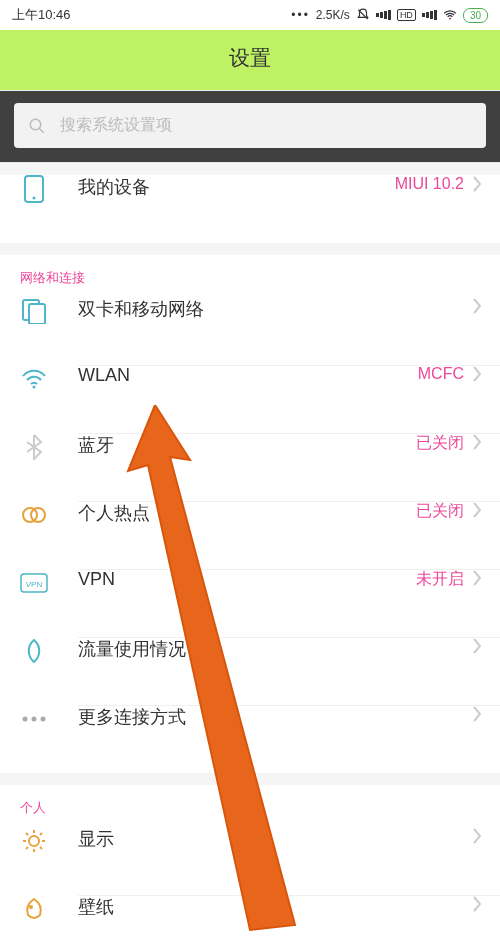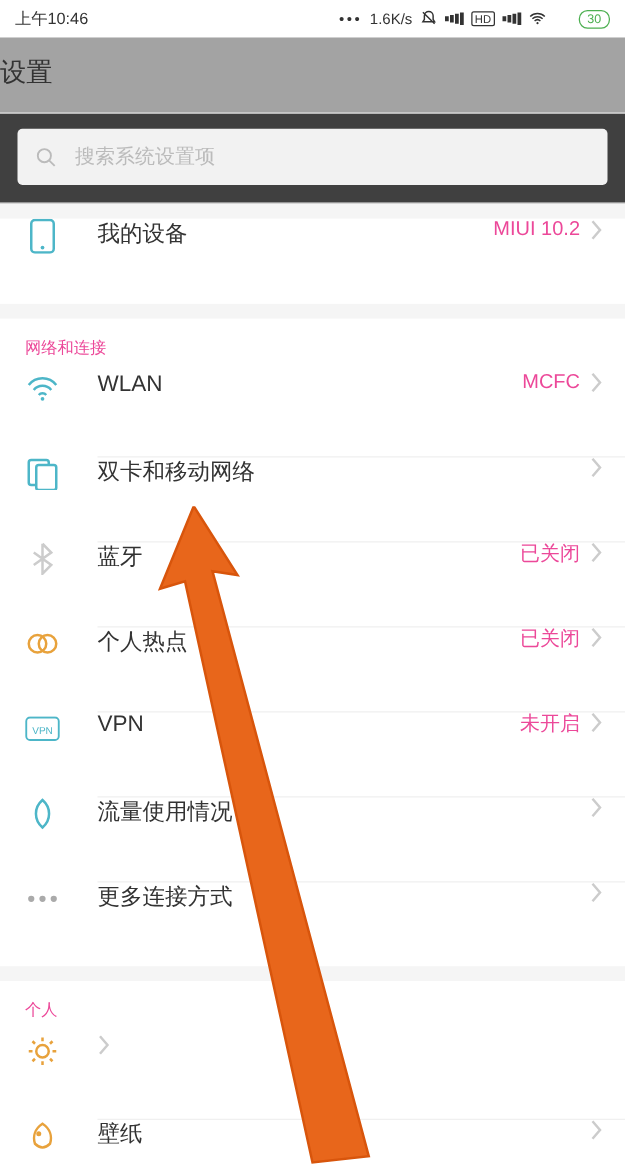--- a/index.html
+++ b/index.html
@@ -28,24 +28,25 @@
     .signal-bars { display: inline-flex; align-items: flex-end; gap: 1px; }
     .signal-bars i { width: 3px; background: #333; display: block; }
     .signal-bars i:nth-child(1){height:4px}
     .signal-bars i:nth-child(2){height:6px}
     .signal-bars i:nth-child(3){height:8px}
     .signal-bars i:nth-child(4){height:10px}
     .wifi-ic { width: 14px; height: 14px; }
     .battery {
       display: inline-flex; align-items: center;
       border: 1px solid #4caf50; border-radius: 7px;
-      padding: 1px 6px; font-size: 10px; color: #4caf50; margin-left: 20px;
+      padding: 1px 6px; font-size: 10px; color: #4caf50;
     }
     .title-bar {
-      background: #a3a3a3;
+      background: #bef264;
+      text-align: center;
       padding: 14px 0 18px;
       border-bottom: 1px solid #eee;
     }
     .title-bar h1 { font-size: 21px; font-weight: 400; color: #333; }
     .search-wrap { background: #404040; padding: 12px 14px 14px; border-bottom: 1px solid #eaeaea; }
     .search-box {
       background: #f2f2f2;
       border-radius: 4px;
       display: flex;
       align-items: center;
@@ -90,21 +91,21 @@
       z-index: 100;
     }
   </style>
 </head>
 <body>
 
 <div class="status-bar">
   <div class="status-left">上午10:46</div>
   <div class="status-right">
     <span class="dots">•••</span>
-    <span>1.6K/s</span>
+    <span>2.5K/s</span>
     <span>
       <svg width="14" height="14" viewBox="0 0 24 24">
           <path d="M12 2 A6 6 0 0 1 18 8 V13 L20 16 H4 L6 13 V8 A6 6 0 0 1 12 2 Z M4 3 L20 19" fill="none" stroke="#333" stroke-width="2"></path>
         </svg>
     </span>
     <span class="signal-bars">
         <i></i>
         <i></i>
         <i></i>
         <i></i>
@@ -160,40 +161,40 @@
   </div>
 </div>
 
 <div class="gap"></div>
 
 <div class="section">
   <div class="section-header">网络和连接</div>
 
   <div class="row">
     <div class="icon">
+      <svg width="26" height="26" viewBox="0 0 26 26">
+          <rect x="2" y="2" width="16" height="20" rx="2" fill="none" stroke="#4db6c8" stroke-width="2"></rect>
+          <rect x="8" y="6" width="16" height="20" rx="2" fill="#fff" stroke="#4db6c8" stroke-width="2"></rect>
+        </svg>
+    </div>
+    <div class="label">双卡和移动网络</div>
+    <svg class="chev" viewBox="0 0 10 18">
+        <path d="M2 2 L8 9 L2 16"></path>
+      </svg>
+  </div>
+
+  <div class="row">
+    <div class="icon">
       <svg width="26" height="22" viewBox="0 0 26 22">
           <path d="M2 8 A14 14 0 0 1 24 8 M6 12 A9 9 0 0 1 20 12 M10 16 A4 4 0 0 1 16 16" fill="none" stroke="#4db6c8" stroke-width="2"></path>
           <circle cx="13" cy="19" r="1.5" fill="#4db6c8"></circle>
         </svg>
     </div>
     <div class="label">WLAN</div>
     <div class="value">MCFC</div>
-    <svg class="chev" viewBox="0 0 10 18">
-        <path d="M2 2 L8 9 L2 16"></path>
-      </svg>
-  </div>
-
-  <div class="row">
-    <div class="icon">
-      <svg width="26" height="26" viewBox="0 0 26 26">
-          <rect x="2" y="2" width="16" height="20" rx="2" fill="none" stroke="#4db6c8" stroke-width="2"></rect>
-          <rect x="8" y="6" width="16" height="20" rx="2" fill="#fff" stroke="#4db6c8" stroke-width="2"></rect>
-        </svg>
-    </div>
-    <div class="label">双卡和移动网络</div>
     <svg class="chev" viewBox="0 0 10 18">
         <path d="M2 2 L8 9 L2 16"></path>
       </svg>
   </div>
 
   <div class="row">
     <div class="icon">
       <svg width="18" height="26" viewBox="0 0 18 26">
           <path d="M9 1 V25 L16 18 L2 8 M9 1 L16 8 L2 18" fill="none" stroke="#ccc" stroke-width="2"></path>
         </svg>
@@ -274,20 +275,21 @@
             <line x1="12" y1="20" x2="12" y2="23"></line>
             <line x1="1" y1="12" x2="4" y2="12"></line>
             <line x1="20" y1="12" x2="23" y2="12"></line>
             <line x1="4" y1="4" x2="6" y2="6"></line>
             <line x1="18" y1="18" x2="20" y2="20"></line>
             <line x1="4" y1="20" x2="6" y2="18"></line>
             <line x1="18" y1="6" x2="20" y2="4"></line>
           </g>
         </svg>
     </div>
+    <div class="label">显示</div>
     <svg class="chev" viewBox="0 0 10 18">
         <path d="M2 2 L8 9 L2 16"></path>
       </svg>
   </div>
 
   <div class="row">
     <div class="icon">
       <svg width="24" height="24" viewBox="0 0 24 24">
           <path d="M12 2 C6 6 4 12 6 18 C10 22 14 22 18 18 C20 12 18 6 12 2 Z" fill="none" stroke="#e8a23c" stroke-width="2"></path>
           <circle cx="9" cy="10" r="2" fill="#e8a23c"></circle>

